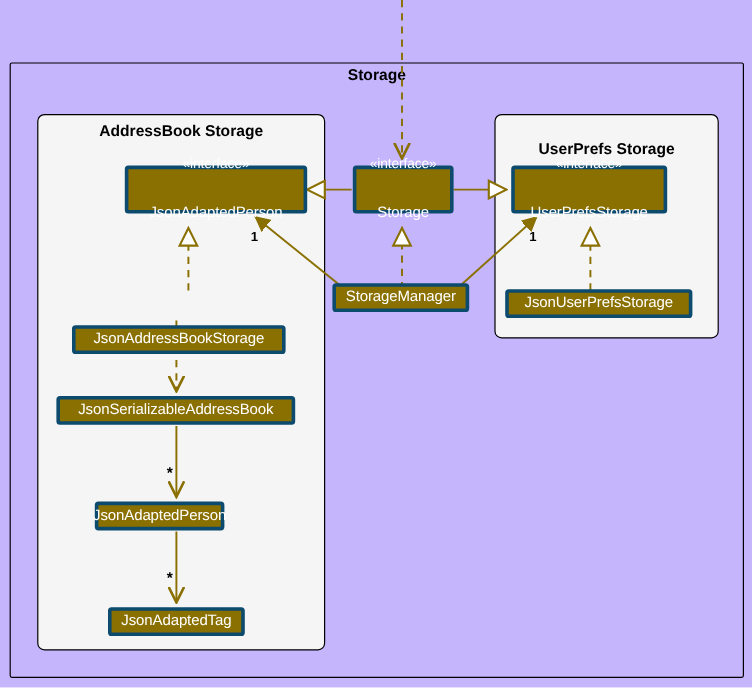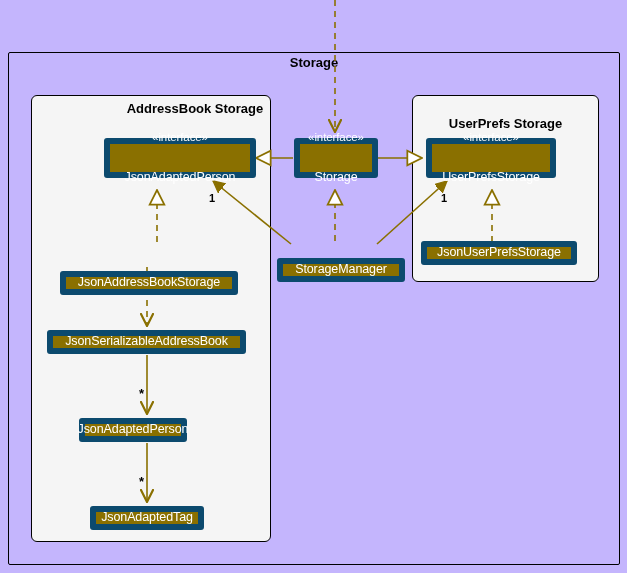--- a/index.html
+++ b/index.html
@@ -34,21 +34,21 @@
     font-weight: bold;
     color: #000000;
     white-space: nowrap;
     text-align: center;
   }
   
   .node {
     position: absolute;
     box-sizing: border-box;
     background: #8a7000;
-    border: 6px solid #0c4a6e;
+    border: 3px solid #0c4a6e;
     border-radius: 3px;
     color: #ffffff;
     display: flex;
     flex-direction: column;
     align-items: center;
     justify-content: center;
     line-height: 1.06;
     white-space: nowrap;
     font-size: 12.5px;
     letter-spacing: -0.1px;
@@ -82,21 +82,21 @@
 </style>
 </head>
 <body>
 
 <div id="canvas">
 
   <div class="pkg pkg-outer" style="left:8px; top:52px; width:612px; height:513px;"></div>
   <div class="pkg-title" style="left:234px; top:55px; width:160px; font-size:13px;">Storage</div>
 
   <div class="pkg pkg-inner" style="left:31px; top:95px; width:240px; height:447px;"></div>
-  <div class="pkg-title" style="left:31px; top:101px; width:240px; font-size:13px;padding-left:44px;">AddressBook Storage</div>
+  <div class="pkg-title" style="left:31px; top:101px; width:240px; font-size:13px;">AddressBook Storage</div>
 
   <div class="pkg pkg-inner" style="left:412px; top:95px; width:187px; height:187px;"></div>
   <div class="pkg-title" style="left:412px; top:116px; width:187px; font-size:13px;">UserPrefs Storage</div>
 
   <svg id="edges" viewBox="0 0 627 573" xmlns="http://www.w3.org/2000/svg">
     <defs>
       <marker id="hollowTri" viewBox="0 0 12 12" refX="11" refY="6" markerWidth="11" markerHeight="11" orient="auto-start-reverse">
         <path d="M 1 1 L 11 6 L 1 11 z" fill="#ffffff" stroke="#8a7000" stroke-width="1.2"></path>
       </marker>
       <marker id="hollowTriDown" viewBox="0 0 12 12" refX="11" refY="6" markerWidth="11" markerHeight="11" orient="auto">
@@ -172,21 +172,21 @@
 
   <div class="node" style="left:426px; top:138px; width:130px; height:40px;">
     <span class="stereo">«interface»</span>
     <span>UserPrefsStorage</span>
   </div>
 
   <div class="node" style="left:60px; top:243px; width:178px; height:24px;margin-top:28px;">
     <span>JsonAddressBookStorage</span>
   </div>
 
-  <div class="node" style="left:277px; top:258px; width:128px; height:24px;">
+  <div class="node" style="left:277px; top:236px; width:114px; height:24px;">
     <span>StorageManager</span>
   </div>
 
   <div class="node" style="left:421px; top:241px; width:156px; height:24px;">
     <span>JsonUserPrefsStorage</span>
   </div>
 
   <div class="node" style="left:47px; top:330px; width:199px; height:24px;">
     <span>JsonSerializableAddressBook</span>
   </div>

